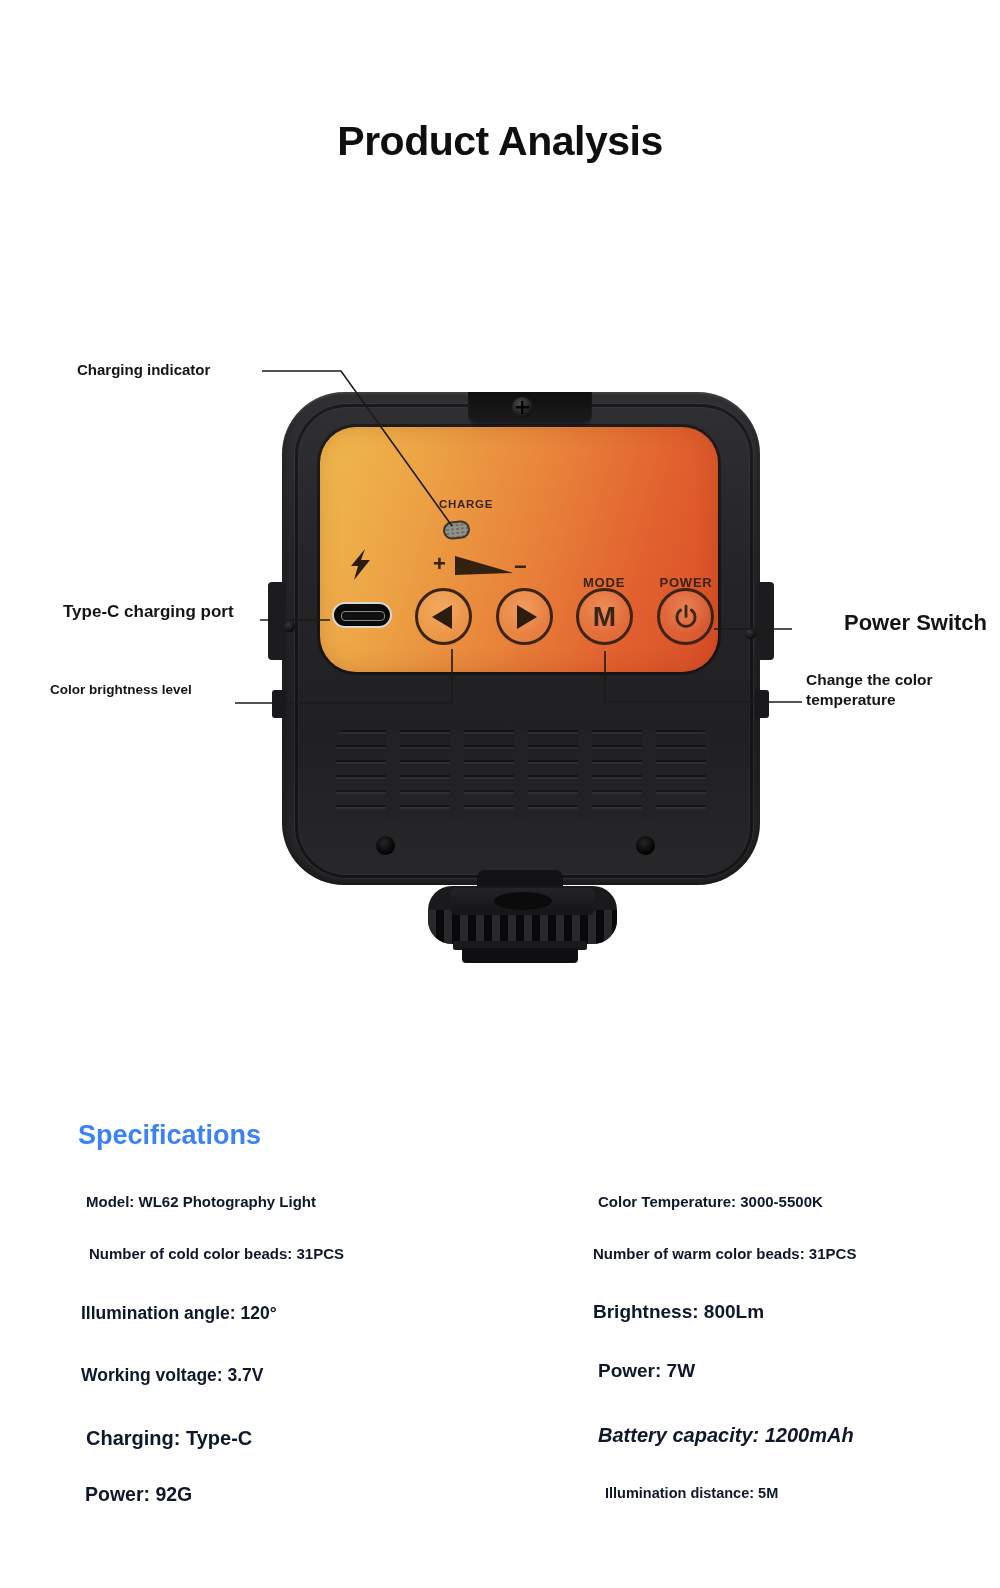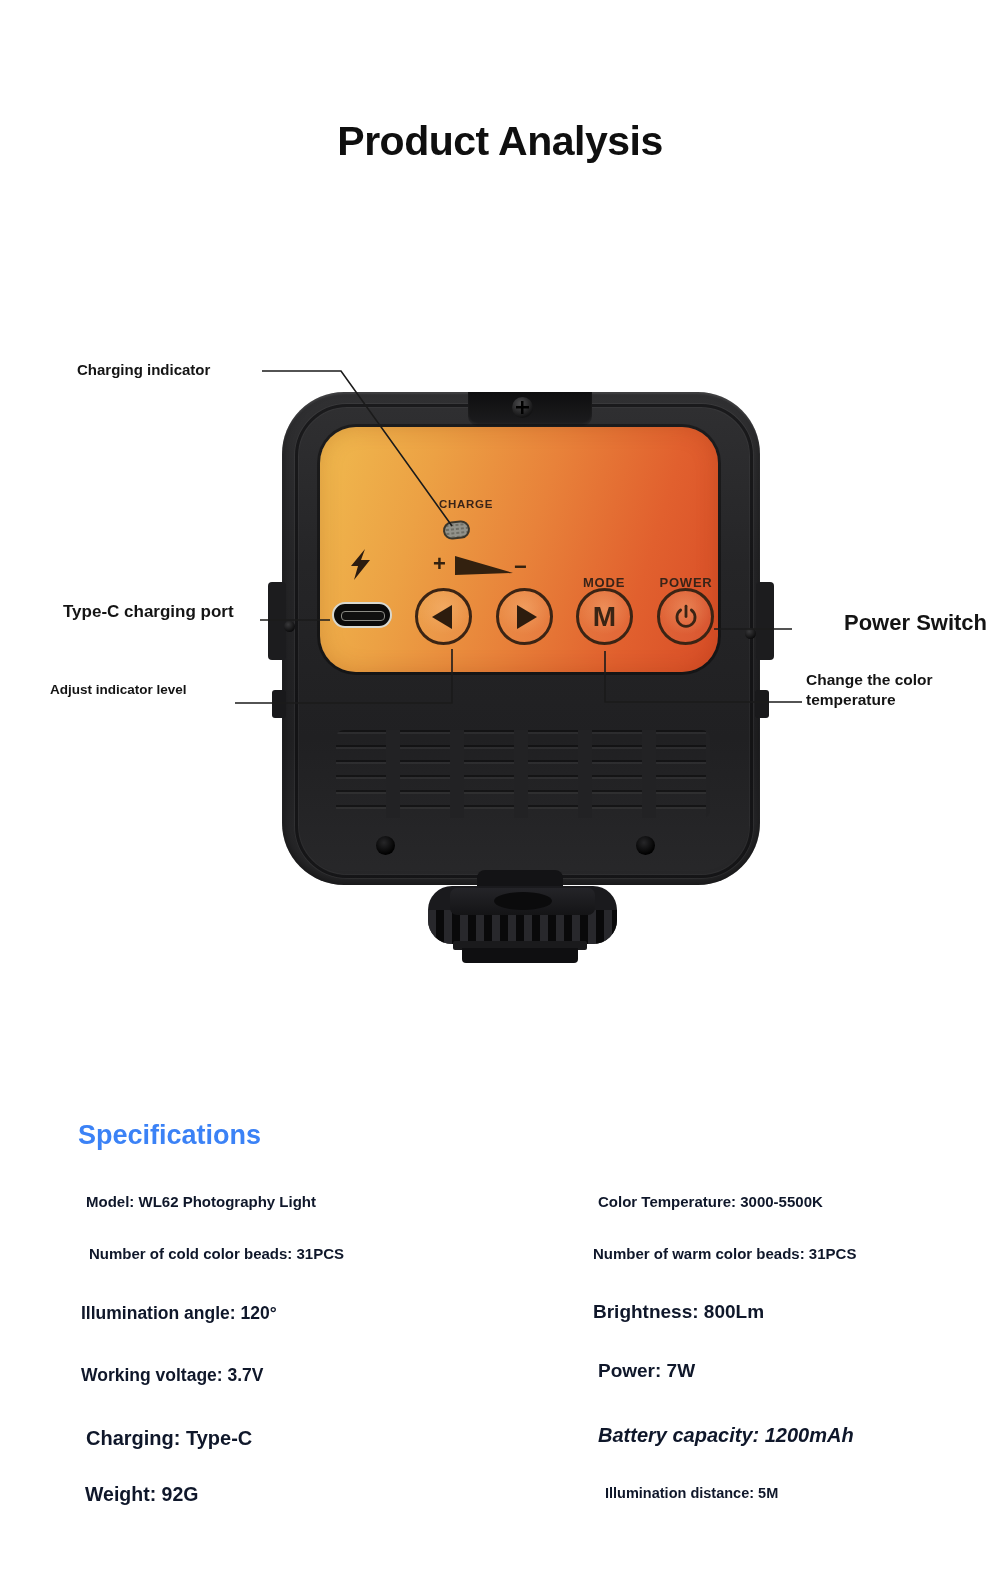--- a/index.html
+++ b/index.html
@@ -210,34 +210,34 @@
     <svg class="callout-lines" width="1000" height="1588" viewBox="0 0 1000 1588">
       <polyline points="262,371 341,371 452,526"></polyline>
       <line x1="260" y1="620" x2="330" y2="620"></line>
       <polyline points="235,703 452,703 452,649"></polyline>
       <line x1="714" y1="629" x2="792" y2="629"></line>
       <polyline points="605,651 605,702 802,702"></polyline>
     </svg>
 
     <div class="callout co-charging">Charging indicator</div>
     <div class="callout co-typec">Type-C charging port</div>
-    <div class="callout co-brightness">Adjust indicator level</div>
+    <div class="callout co-brightness">Color brightness level</div>
     <div class="callout co-power">Power Switch</div>
     <div class="callout co-colortemp">Change the color temperature</div>
   </div>
 
   <div>
     <h2 class="specs-heading">Specifications</h2>
 
     <div class="spec l1">Model: WL62 Photography Light</div>
     <div class="spec l2">Number of cold color beads: 31PCS</div>
     <div class="spec l3">Illumination angle: 120°</div>
     <div class="spec l4">Working voltage: 3.7V</div>
     <div class="spec l5">Charging: Type-C</div>
-    <div class="spec l6">Weight: 92G</div>
+    <div class="spec l6">Power: 92G</div>
 
     <div class="spec r1">Color Temperature: 3000-5500K</div>
     <div class="spec r2">Number of warm color beads: 31PCS</div>
     <div class="spec r3">Brightness: 800Lm</div>
     <div class="spec r4">Power: 7W</div>
     <div class="spec r5">Battery capacity: 1200mAh</div>
     <div class="spec r6">Illumination distance: 5M</div>
   </div>
 
 </div>

